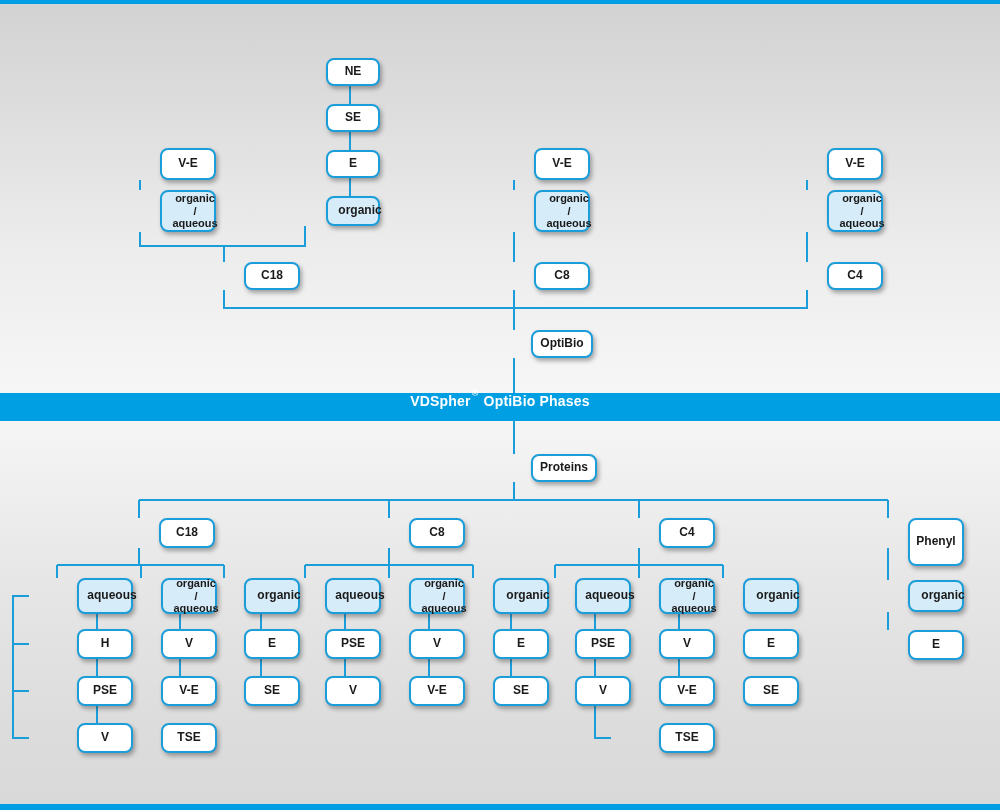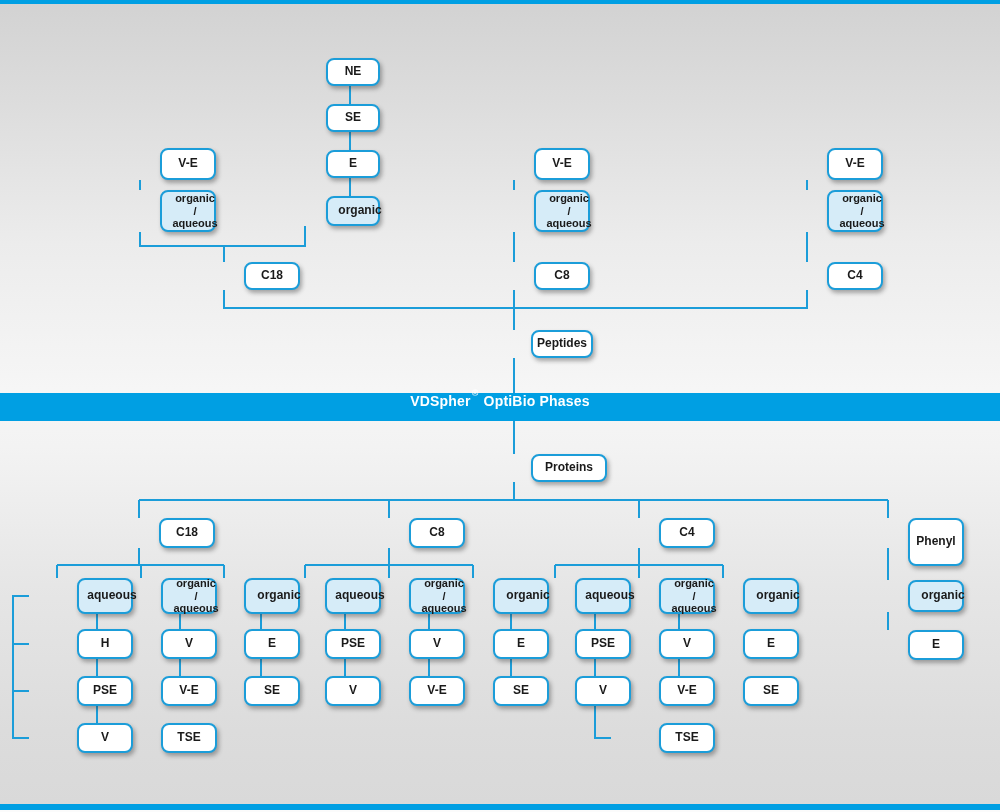--- a/index.html
+++ b/index.html
@@ -92,29 +92,29 @@
   <div class="n" style="left:486px;top:148px;width:56px;height:32px">V-E</div>
   <div class="n hl sm" style="left:486px;top:190px;width:56px;height:42px">organic /
 aqueous</div>
   <div class="n" style="left:486px;top:262px;width:56px;height:28px">C8</div>
 
   <div class="n" style="left:779px;top:148px;width:56px;height:32px">V-E</div>
   <div class="n hl sm" style="left:779px;top:190px;width:56px;height:42px">organic /
 aqueous</div>
   <div class="n" style="left:779px;top:262px;width:56px;height:28px">C4</div>
 
-  <div class="n" style="left:483px;top:330px;width:62px;height:28px">Peptides</div>
+  <div class="n" style="left:483px;top:330px;width:62px;height:28px">OptiBio</div>
 
   <div class="banner">
     <span>VDSpher</span>
       <sup>®</sup>
       <span class="rest">OptiBio Phases</span>
   </div>
 
-  <div class="n" style="left:483px;top:454px;width:76px;height:28px">Proteins</div>
+  <div class="n" style="left:483px;top:454px;width:66px;height:28px">Proteins</div>
 
   <div class="n" style="left:111px;top:518px;width:56px;height:30px">C18</div>
   <div class="n" style="left:361px;top:518px;width:56px;height:30px">C8</div>
   <div class="n" style="left:611px;top:518px;width:56px;height:30px">C4</div>
   <div class="n" style="left:860px;top:518px;width:56px;height:48px">Phenyl</div>
 
   <div class="n hl" style="left:29px;top:578px;width:56px;height:36px">aqueous</div>
   <div class="n hl sm" style="left:113px;top:578px;width:56px;height:36px">organic /
 aqueous</div>
   <div class="n hl" style="left:196px;top:578px;width:56px;height:36px">organic</div>

